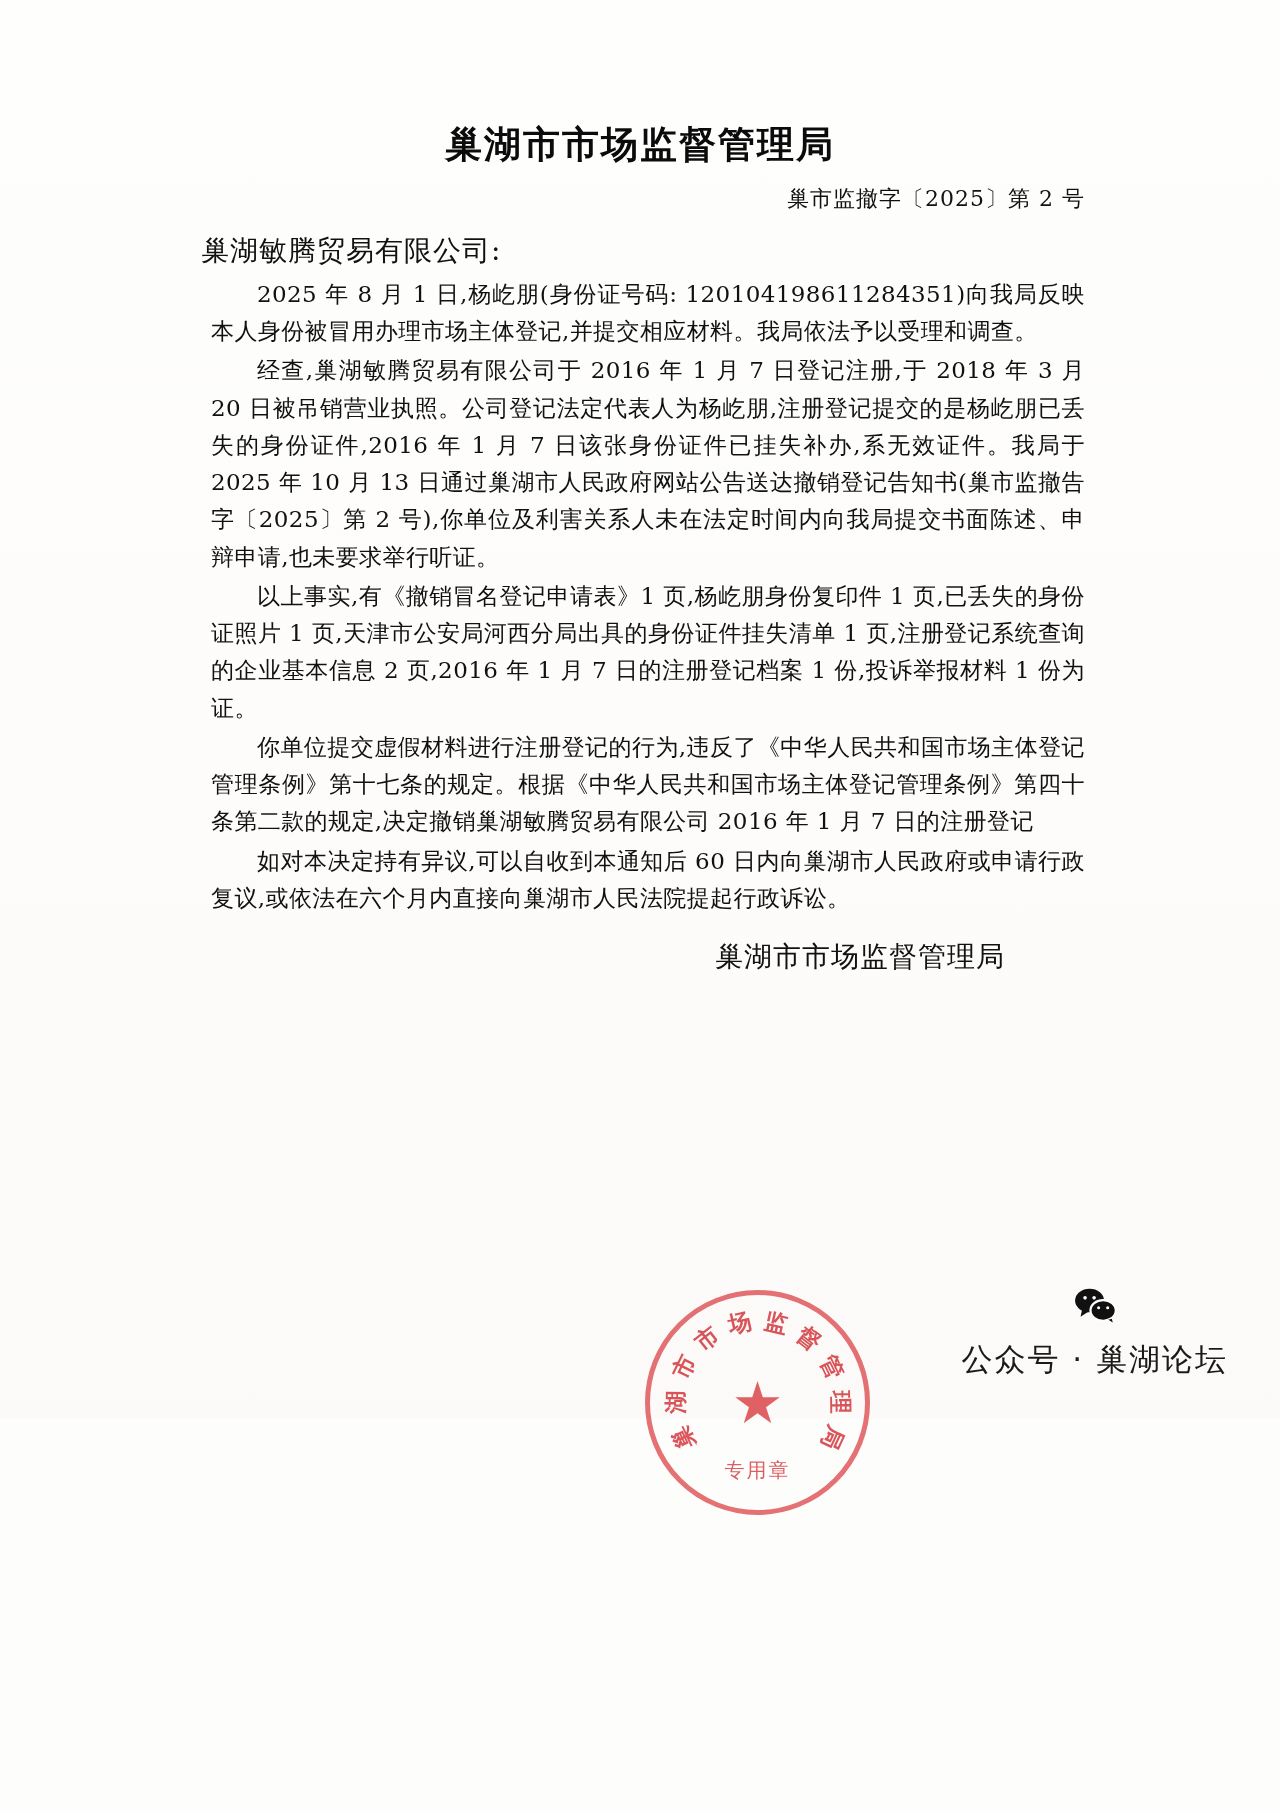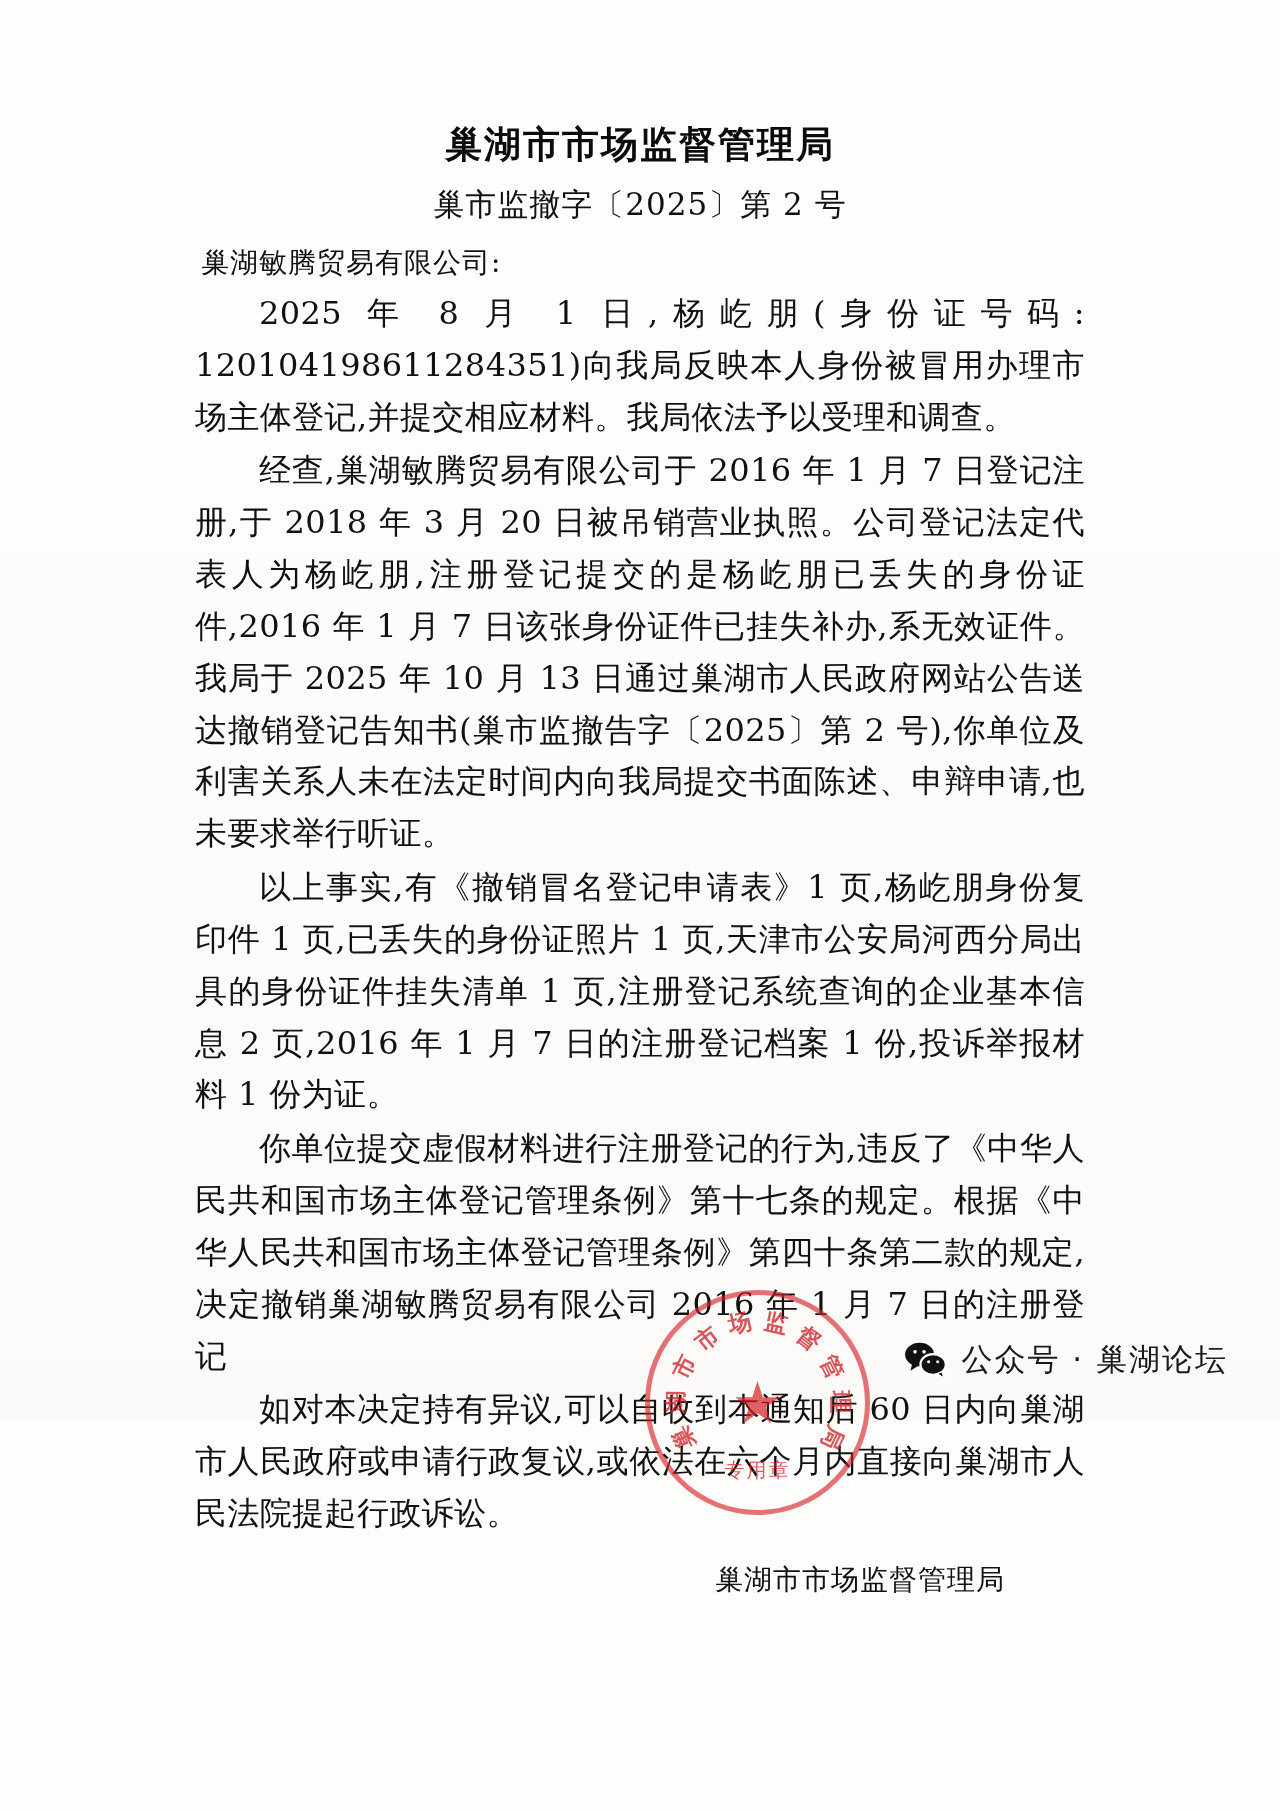--- a/index.html
+++ b/index.html
@@ -28,39 +28,39 @@
     margin-bottom: 14px;
   }
   .title-line {
     font-size: 37px;
     font-weight: bold;
     letter-spacing: 2px;
     line-height: 1.35;
     color: #0b0b0b;
   }
   .doc-number {
-    text-align: center;
-    font-size: 31px;
+    text-align: right;
+    font-size: 22px;
     letter-spacing: 1px;
     margin-top: 0;
     margin-bottom: 18px;
     color: #111;
   }
   .addressee {
     font-size: 28px;
     letter-spacing: 1px;
     margin-bottom: 6px;
     margin-left: 6px;
   }
   p.body-par {
-    font-size: 32px;
+    font-size: 23px;
     line-height: 1.62;
     text-align: justify;
     text-justify: inter-ideograph;
-    margin: 0 0 2px 0;
+    margin: 0 0 2px 16px;
     text-indent: 2em;
     letter-spacing: 0.4px;
   }
   .signature {
     margin-top: 18px;
     text-align: right;
     padding-right: 80px;
     position: relative;
     z-index: 3;
   }
@@ -122,20 +122,21 @@
     white-space: nowrap;
   }
   
   .footer-brand {
     position: absolute;
     right: 52px;
     bottom: 38px;
     display: flex;
     align-items: center;
     gap: 14px;
+    flex-direction: column;
   }
   .wechat-icon {
     width: 44px;
     height: 38px;
     position: relative;
   }
   .footer-text {
     font-size: 31px;
     color: #1a1a1a;
     letter-spacing: 2px;

